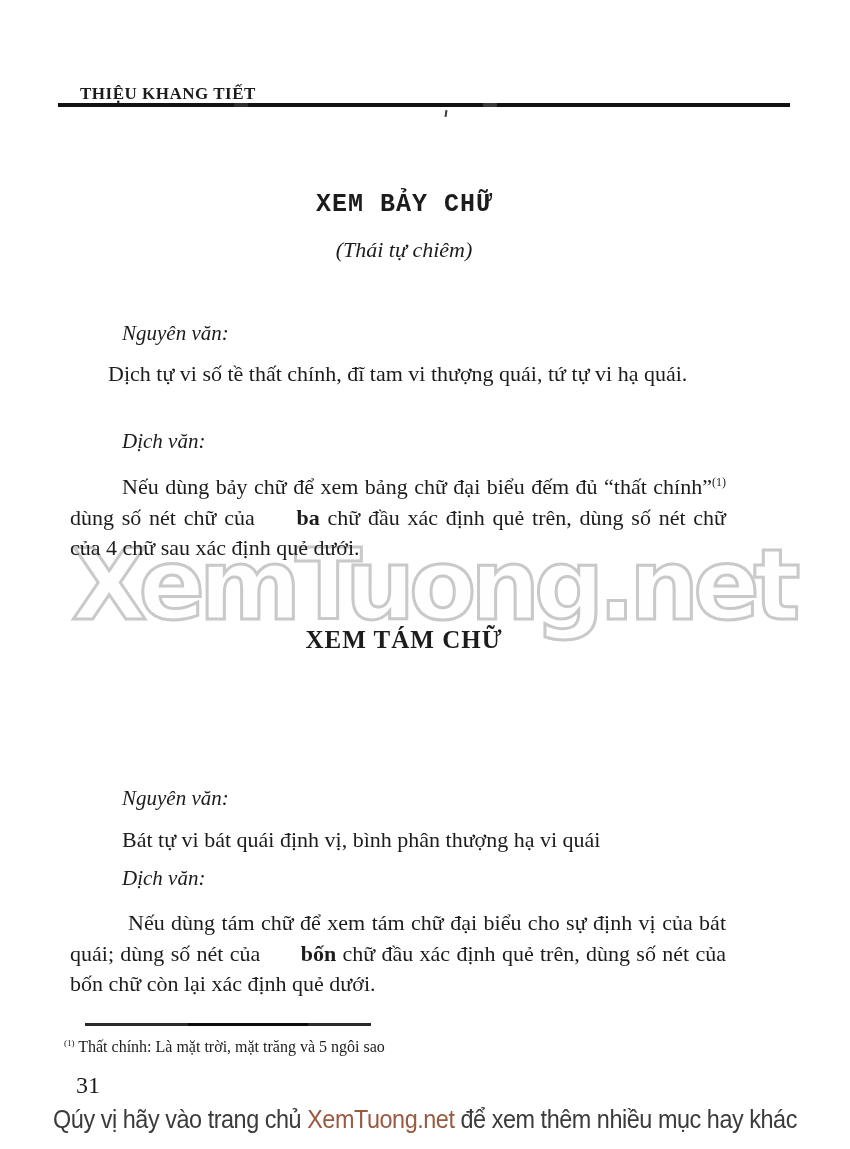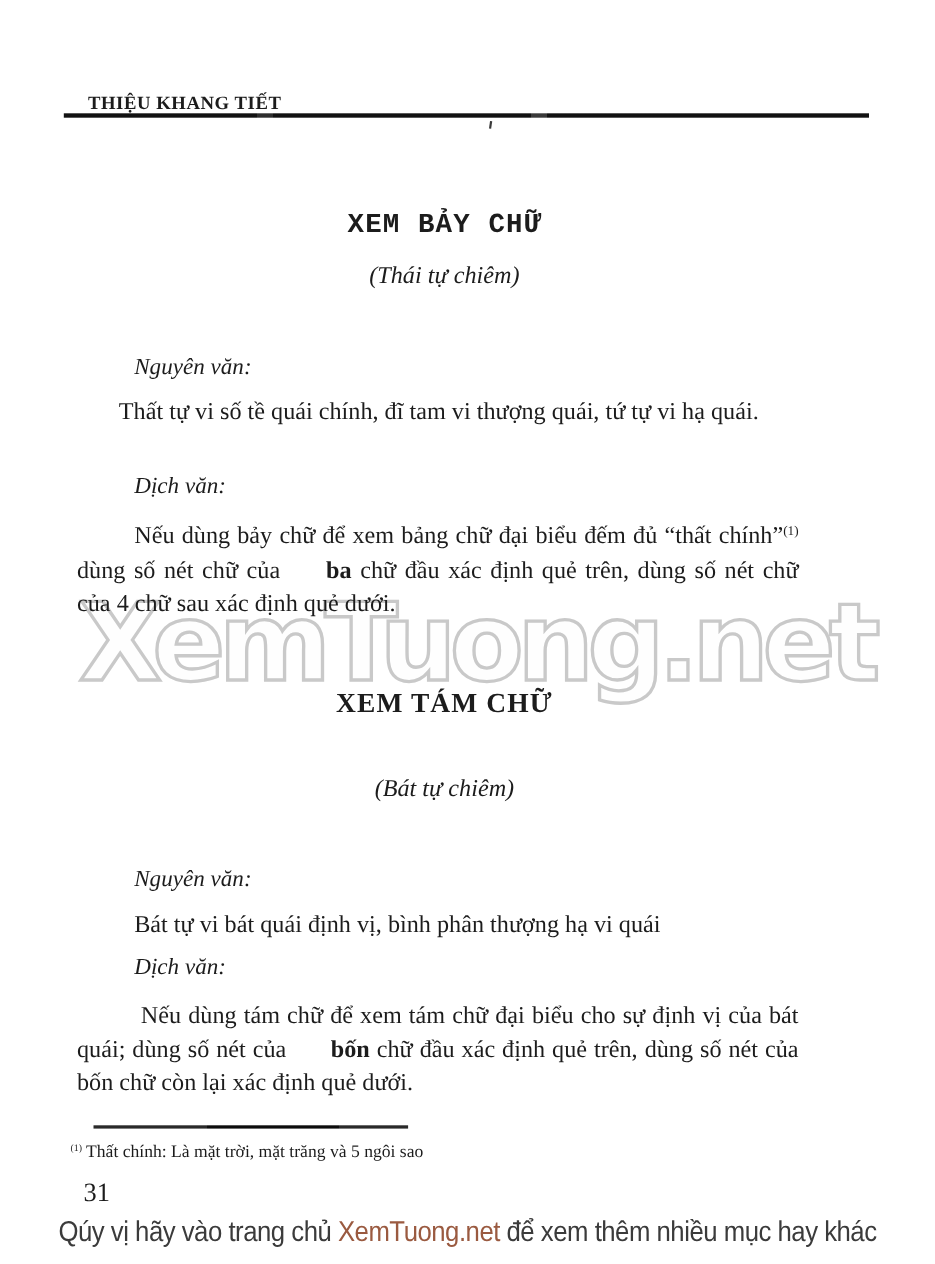--- a/index.html
+++ b/index.html
@@ -110,27 +110,26 @@
   <span class="blk head-title">THIỆU KHANG TIẾT</span>
   <div class="head-rule"></div>
   <div class="stray-tick"></div>
 
   <div class="watermark">XemTuong.net</div>
 
   <h1 class="blk sec-title" style="top:190px; margin:0;font-family:Liberation Mono, monospace;">XEM BẢY CHỮ</h1>
   <div class="blk sec-subtitle" style="top:237px;">(Thái tự chiêm)</div>
 
   <div class="blk vn-label" style="top:321px;">Nguyên văn:</div>
-  <p class="blk para indent-sm" style="top:359px; margin:0;">Thất tự vi số tề quái chính, đĩ tam vi thượng quái, tứ tự vi hạ quái.</p>
+  <p class="blk para indent-sm" style="top:359px; margin:0;">Dịch tự vi số tề thất chính, đĩ tam vi thượng quái, tứ tự vi hạ quái.</p>
 
   <div class="blk vn-label" style="top:429px;">Dịch văn:</div>
   <p class="blk para indent-md" style="top:472px; margin:0;"><span>Nếu dùng bảy chữ để xem bảng chữ đại biểu đếm đủ “thất chính”</span><sup class="fnref">(1)</sup><span> dùng số nét chữ của </span><span class="bold">ba</span><span> chữ đầu xác định quẻ trên, dùng số nét chữ của 4 chữ sau xác định quẻ dưới.</span></p>
 
   <h1 class="blk sec-title" style="top:626px; margin:0;">XEM TÁM CHỮ</h1>
-  <div class="blk sec-subtitle" style="top:704px;">(Bát tự chiêm)</div>
 
   <div class="blk vn-label" style="top:786px;">Nguyên văn:</div>
   <p class="blk para no-justify indent-md" style="top:825px; margin:0;">Bát tự vi bát quái định vị, bình phân thượng hạ vi quái</p>
 
   <div class="blk vn-label" style="top:866px;">Dịch văn:</div>
   <p class="blk para indent-lg" style="top:908px; margin:0;"><span>Nếu dùng tám chữ để xem tám chữ đại biểu cho sự định vị của bát quái; dùng số nét của </span><span class="bold">bốn</span><span> chữ đầu xác định quẻ trên, dùng số nét của bốn chữ còn lại xác định quẻ dưới.</span></p>
 
   <div class="fn-rule"></div>
   <div class="blk footnote"><sup>(1)</sup><span> Thất chính: Là mặt trời, mặt trăng và 5 ngôi sao</span></div>
 

